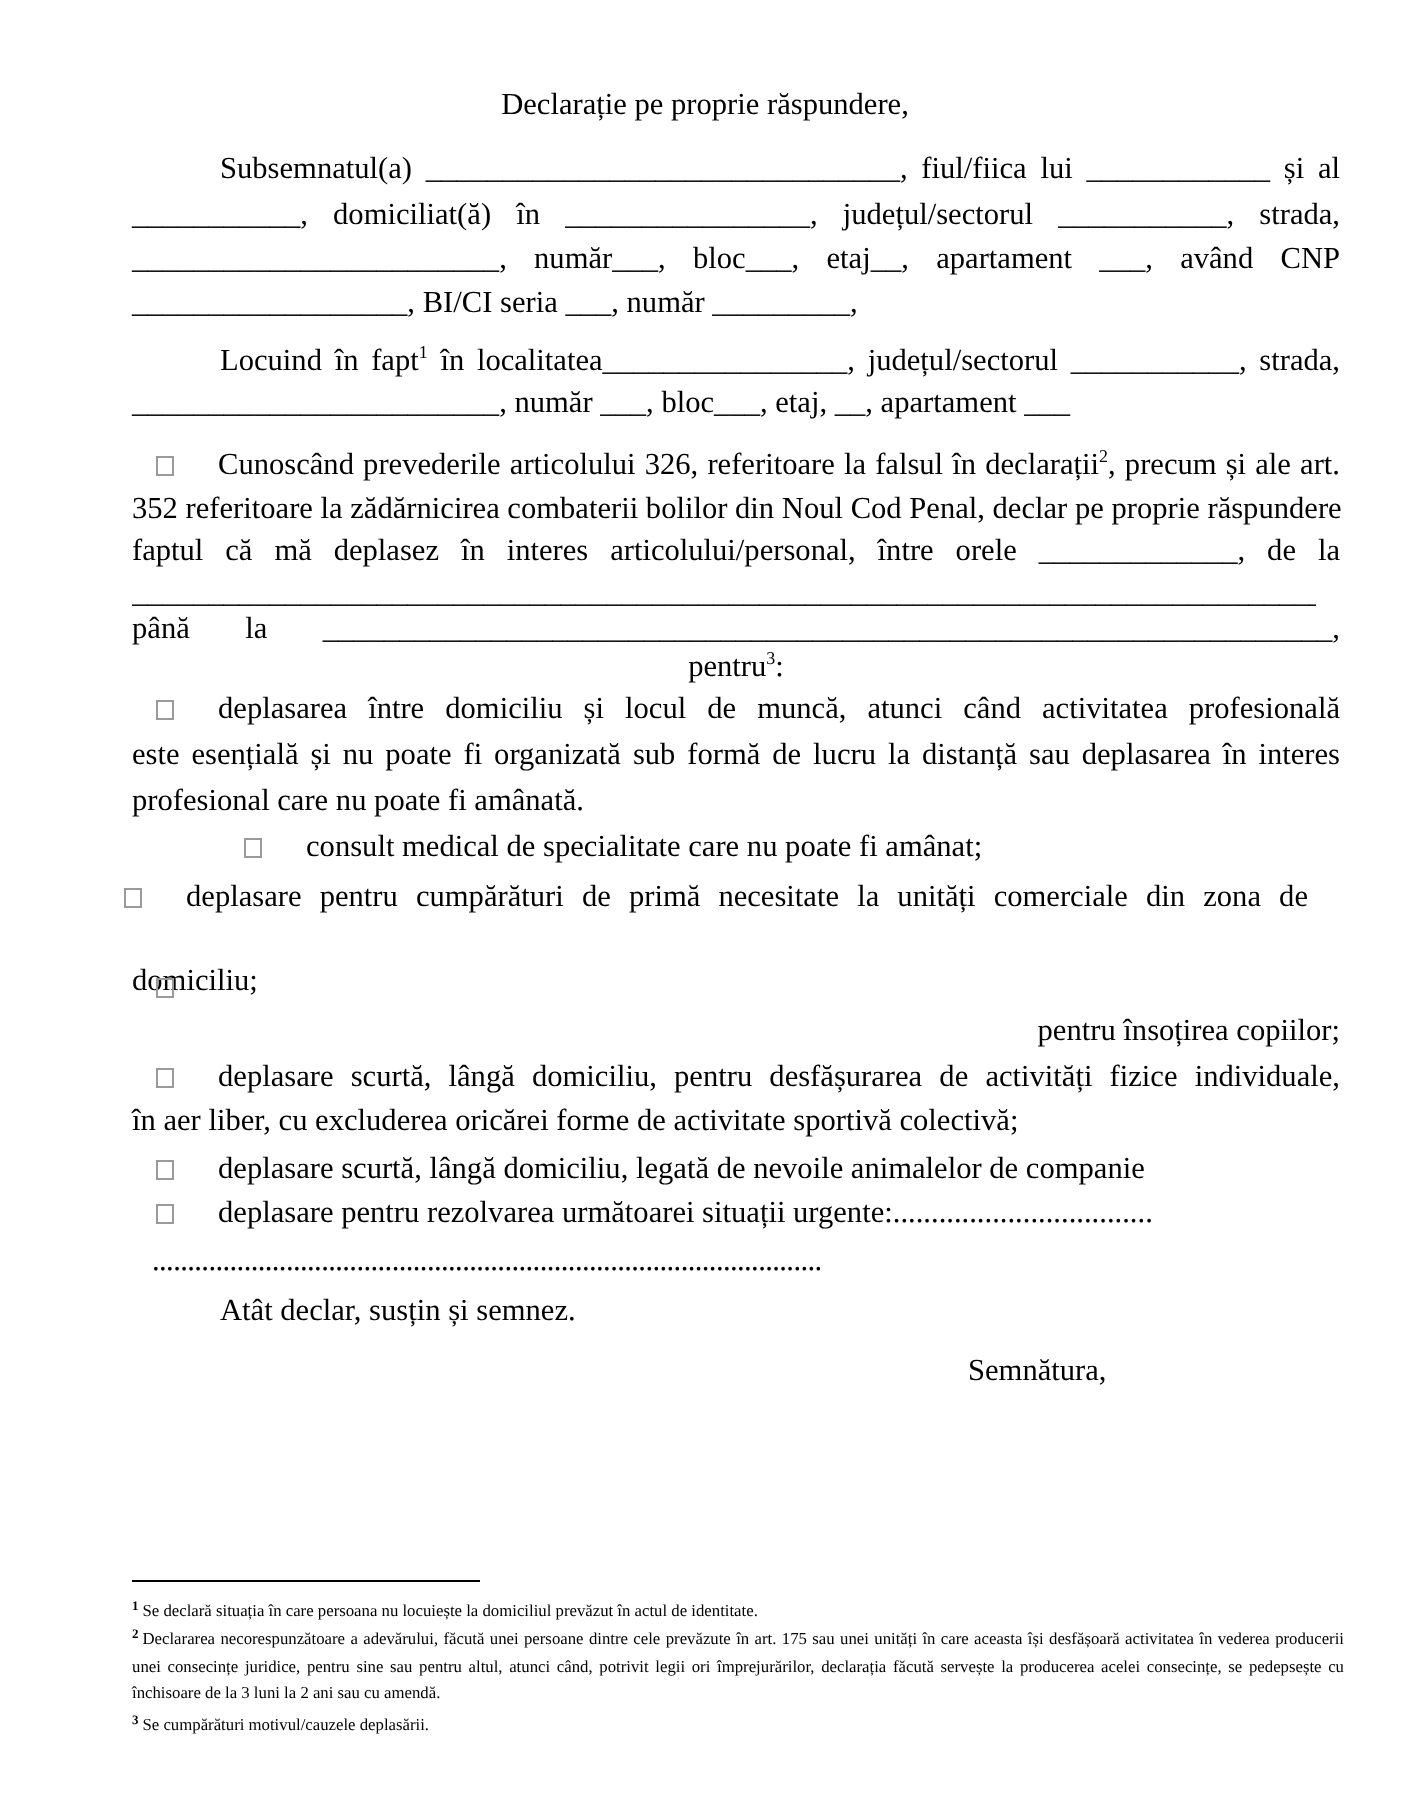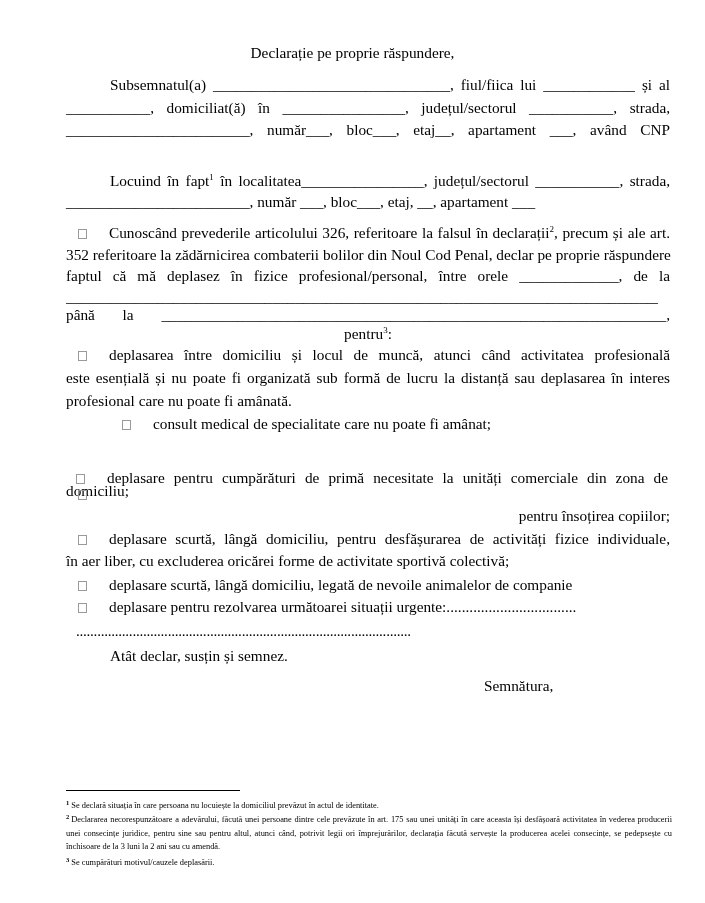--- a/index.html
+++ b/index.html
@@ -19,38 +19,39 @@
 </head>
 <body>
 
 <div class="page">
 
   <div class="title">Declarație pe proprie răspundere,</div>
 
   <div class="line just" style="top:76px; left:110px; width:560px;">Subsemnatul(a) _______________________________, fiul/fiica lui ____________ și al</div>
   <div class="line just" style="top:99px;">___________, domiciliat(ă) în ________________, județul/sectorul ___________, strada,</div>
   <div class="line just" style="top:121px;">________________________, număr___, bloc___, etaj__, apartament ___, având CNP</div>
+  <div class="line" style="top:143px;">__________________, BI/CI seria ___, număr _________,</div>
 
   <div class="line just" style="top:172px; left:110px; width:560px;"><span>Locuind în fapt</span><sup>1</sup><span> în localitatea________________, județul/sectorul ___________, strada,</span></div>
   <div class="line" style="top:193px;">________________________, număr ___, bloc___, etaj, __, apartament ___</div>
 
   <div class="line just" style="top:224px; left:78px; width:592px;"><span class="cb"></span><span>Cunoscând prevederile articolului 326, referitoare la falsul în declarații</span><sup>2</sup><span>, precum și ale art.</span></div>
   <div class="line just" style="top:246px;">352 referitoare la  zădărnicirea combaterii bolilor din Noul Cod Penal, declar pe proprie răspundere</div>
-  <div class="line just" style="top:267px;">faptul că mă deplasez în fizice profesional/personal, între orele _____________, de la</div>
+  <div class="line just" style="top:267px;">faptul că mă deplasez în interes articolului/personal, între orele _____________, de la</div>
   <div class="line" style="top:288px; width:592px; overflow:hidden;">______________________________________________________________________________,</div>
   <div class="line just" style="top:306px;">până la __________________________________________________________________,</div>
   <div class="line" style="top:325px;text-align:center;"><span>pentru</span><sup>3</sup><span>:</span></div>
 
   <div class="line just" style="top:346px; left:78px; width:592px;"><span class="cb"></span><span>deplasarea între domiciliu și locul de muncă, atunci când activitatea profesională</span></div>
   <div class="line just" style="top:369px;">este esențială și nu poate fi organizată sub formă de lucru la distanță sau deplasarea în interes</div>
   <div class="line" style="top:392px;">profesional care nu poate fi amânată.</div>
 
   <div class="line" style="top:415px; left:78px; width:592px;padding-left:44px;"><span class="cb"></span><span>consult medical de specialitate care nu poate fi amânat;</span></div>
 
-  <div class="line just" style="top:440px; left:76px; width:592px;margin-top:29px;"><span class="cb"></span><span>deplasare pentru cumpărături de primă necesitate la unități comerciale din zona de</span></div>
+  <div class="line just" style="top:440px; left:62px; width:592px;"><span class="cb"></span><span>deplasare pentru cumpărături de primă necesitate la unități comerciale din zona de</span></div>
   <div class="line" style="top:462px;margin-top:20px;">domiciliu;</div>
 
   <div class="line just" style="top:485px; left:78px; width:592px;"><span class="cb"></span></div>
   <div class="line" style="top:507px;text-align:right;">pentru însoțirea copiilor;</div>
 
   <div class="line just" style="top:530px; left:78px; width:592px;"><span class="cb"></span><span>deplasare scurtă, lângă domiciliu, pentru desfășurarea de activități fizice individuale,</span></div>
   <div class="line" style="top:552px;">în aer liber, cu excluderea oricărei forme de activitate sportivă colectivă;</div>
 
   <div class="line" style="top:576px; left:78px; width:592px;"><span class="cb"></span><span>deplasare scurtă, lângă domiciliu, legată de nevoile animalelor de companie</span></div>
 

